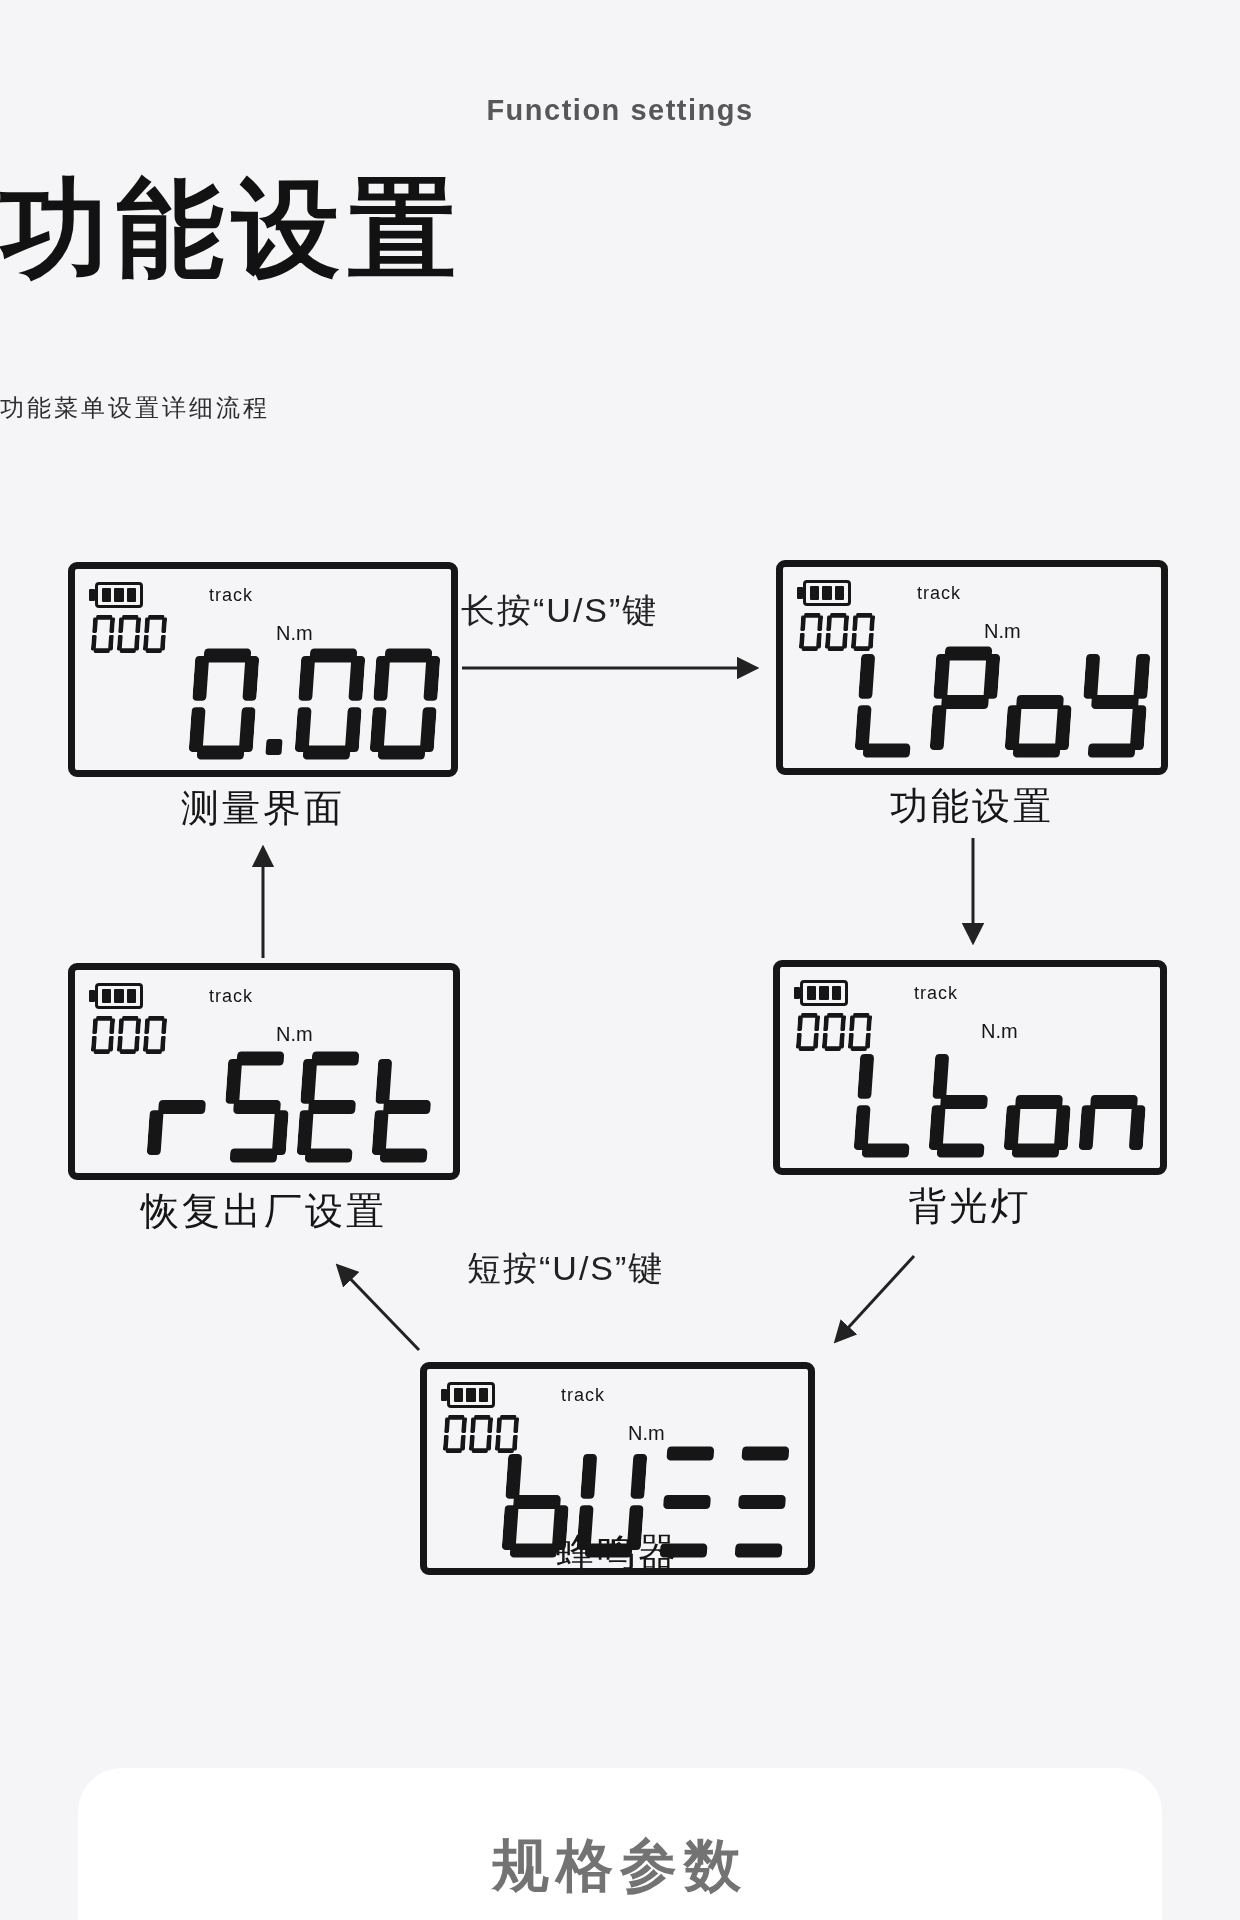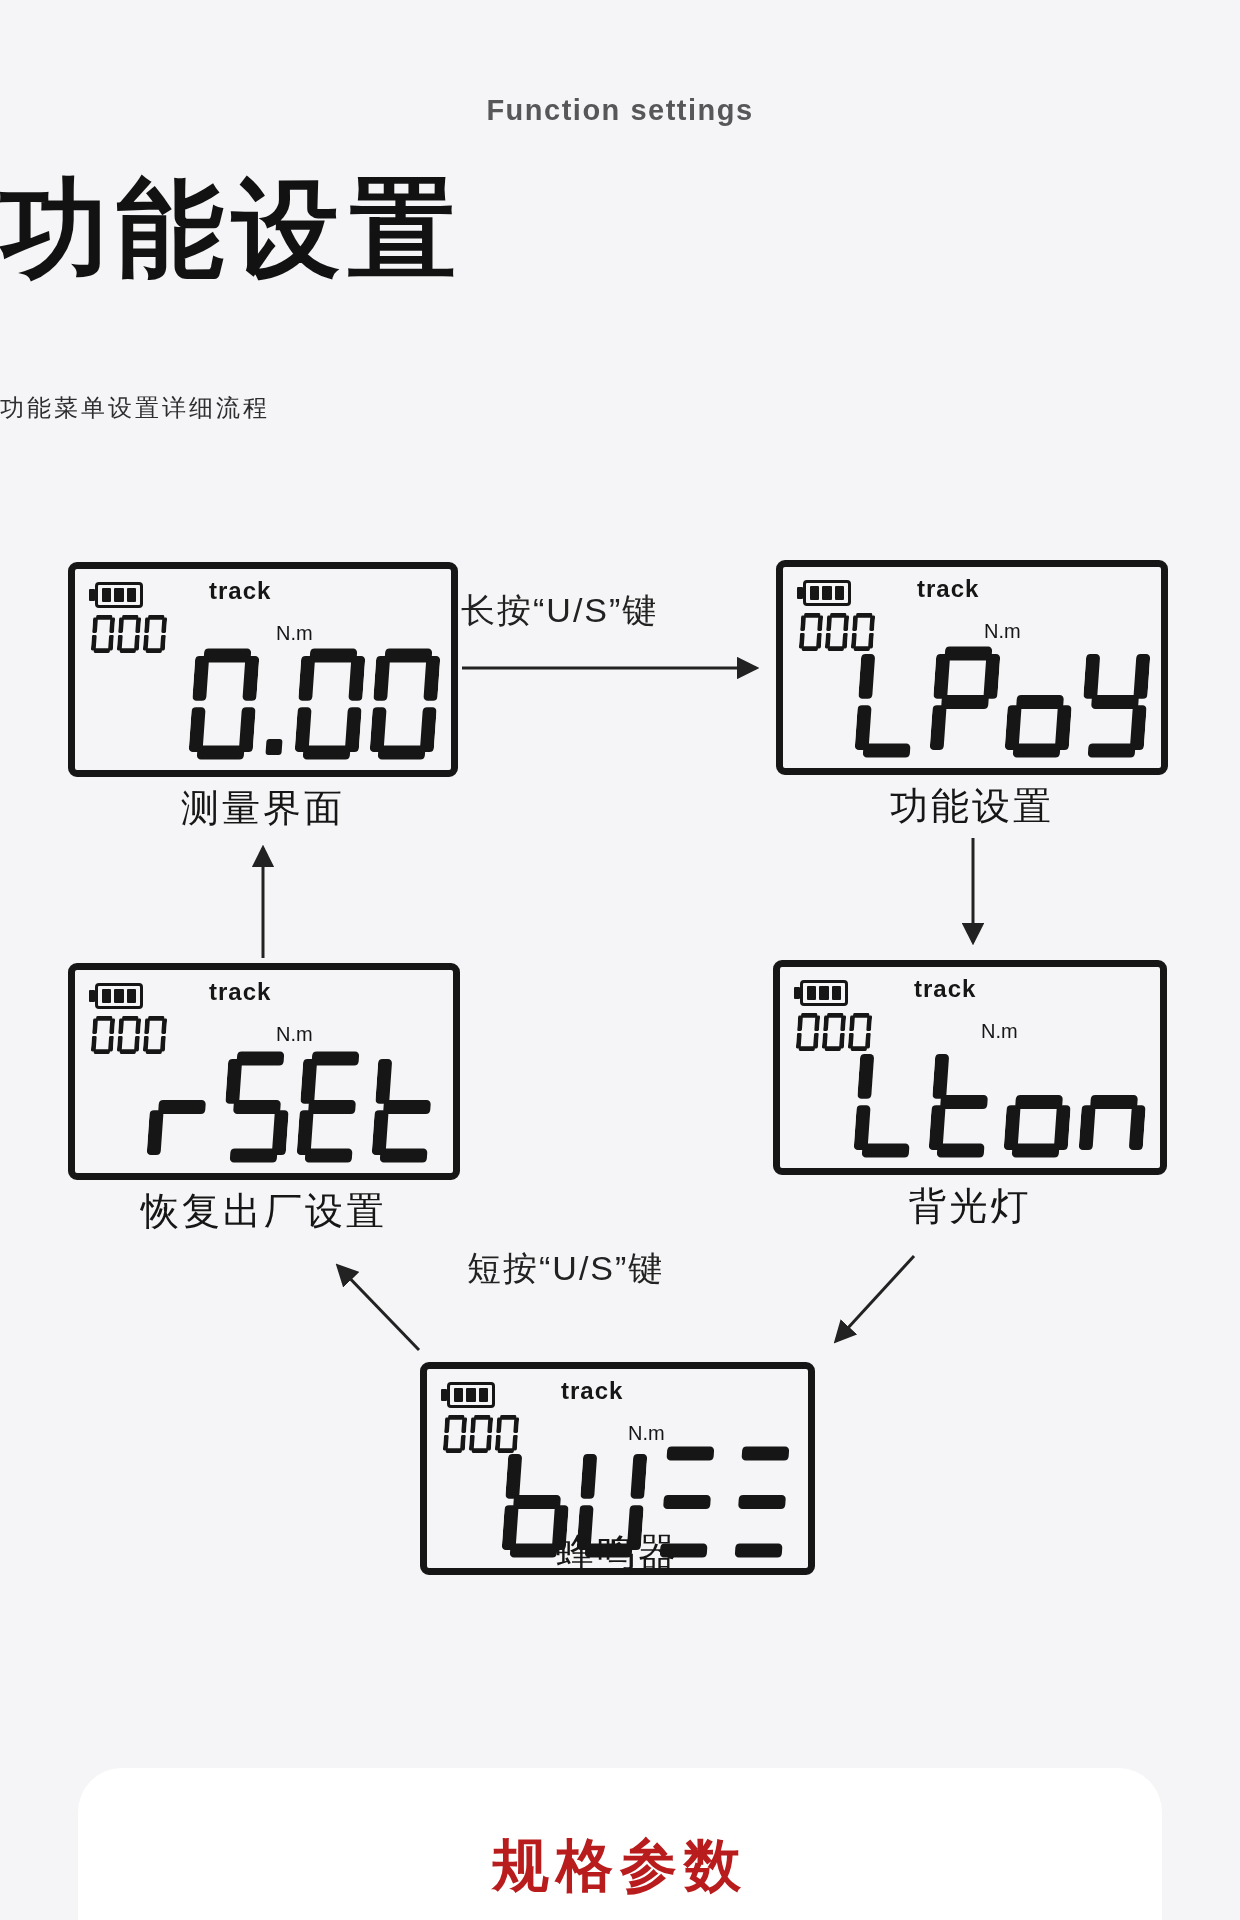--- a/index.html
+++ b/index.html
@@ -17,21 +17,21 @@
   .subtitle{position:absolute;top:392px;left:0;width:100%;text-align:left;
     font-size:24px;color:var(--text);letter-spacing:3px}
 
   
   .lcd{position:absolute;border:7px solid var(--ink);border-radius:9px;background:var(--page_bg)}
   .batt{position:absolute;left:20px;top:13px;width:48px;height:26px;border:3px solid var(--ink);
     border-radius:4px;display:flex;gap:3px;padding:3px 4px}
   .batt::before{content:"";position:absolute;left:-9px;top:4px;width:6px;height:12px;
     background:var(--ink);border-radius:1px}
   .batt i{flex:1;background:var(--ink);border-radius:1px}
-  .track{position:absolute;left:134px;top:8px;font-size:24px;font-weight:bold;
+  .track{position:absolute;left:134px;top:16px;font-size:18px;font-weight:normal;
     color:var(--ink);letter-spacing:1px}
   .unit{position:absolute;left:201px;top:53px;font-size:20px;font-weight:normal;color:var(--ink)}
   .counter{position:absolute;left:17px;top:46px}
   .value{position:absolute;right:14px;bottom:10px}
 
   
   .seg{display:flex;transform:skewX(-4deg)}
   .seg svg{fill:var(--ink);display:block}
   .seg-big{gap:11px}
   .seg-big svg.ch{width:64px;height:112px}
@@ -45,21 +45,21 @@
   .arrow-label{position:absolute;text-align:left;font-size:34px;color:var(--line);
     letter-spacing:2px;white-space:nowrap}
 
   .arrows{position:absolute;left:0;top:0;width:1240px;height:1920px;pointer-events:none}
   .arrows path{stroke:var(--line);stroke-width:3;fill:none}
   .arrows #ah path{stroke:none;fill:var(--line)}
 
   
   .spec-card{position:absolute;left:78px;top:1768px;width:1084px;height:152px;
     background:var(--card_bg);border-radius:44px 44px 0 0}
-  .spec-title{padding-top:60px;text-align:center;font-size:57px;color:#b91c1c;
+  .spec-title{padding-top:60px;text-align:center;font-size:57px;color:#737373;
     letter-spacing:7px;font-weight:600}
 </style>
 </head>
 <body>
 
 <div class="eyebrow">Function settings</div>
 <div class="big-title">功能设置</div>
 <div class="subtitle">功能菜单设置详细流程</div>
 
 <svg class="arrows">

